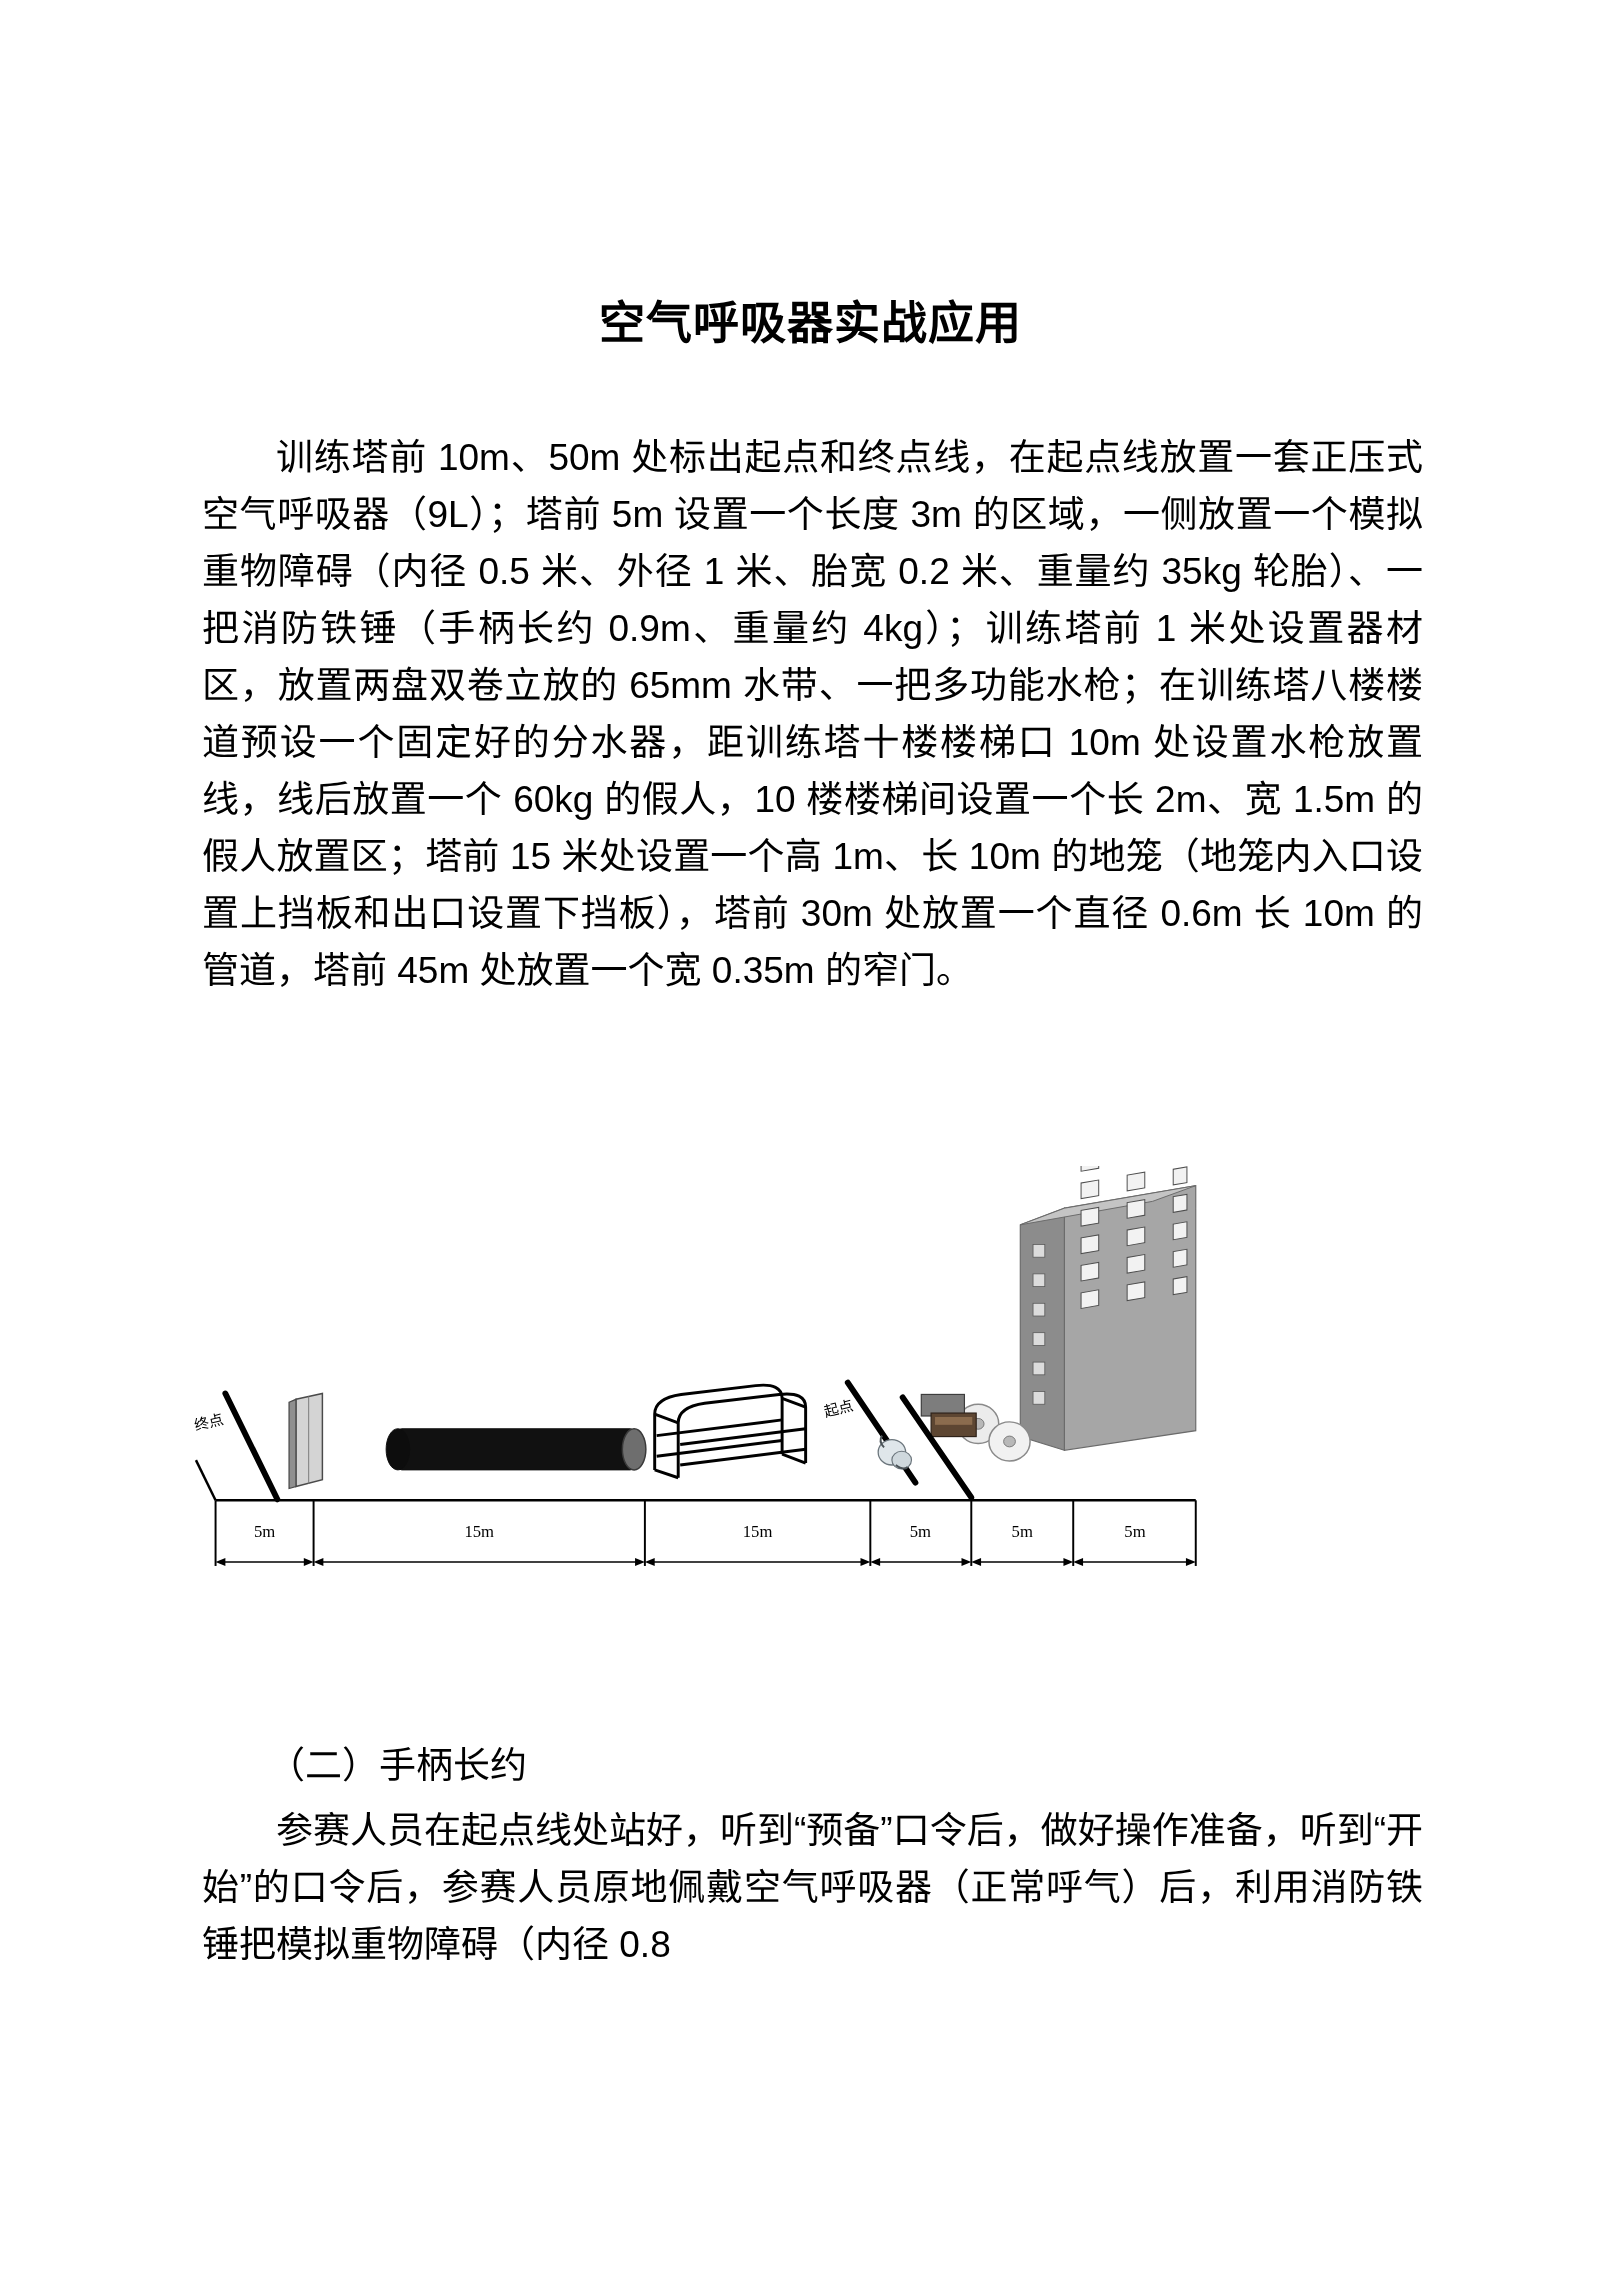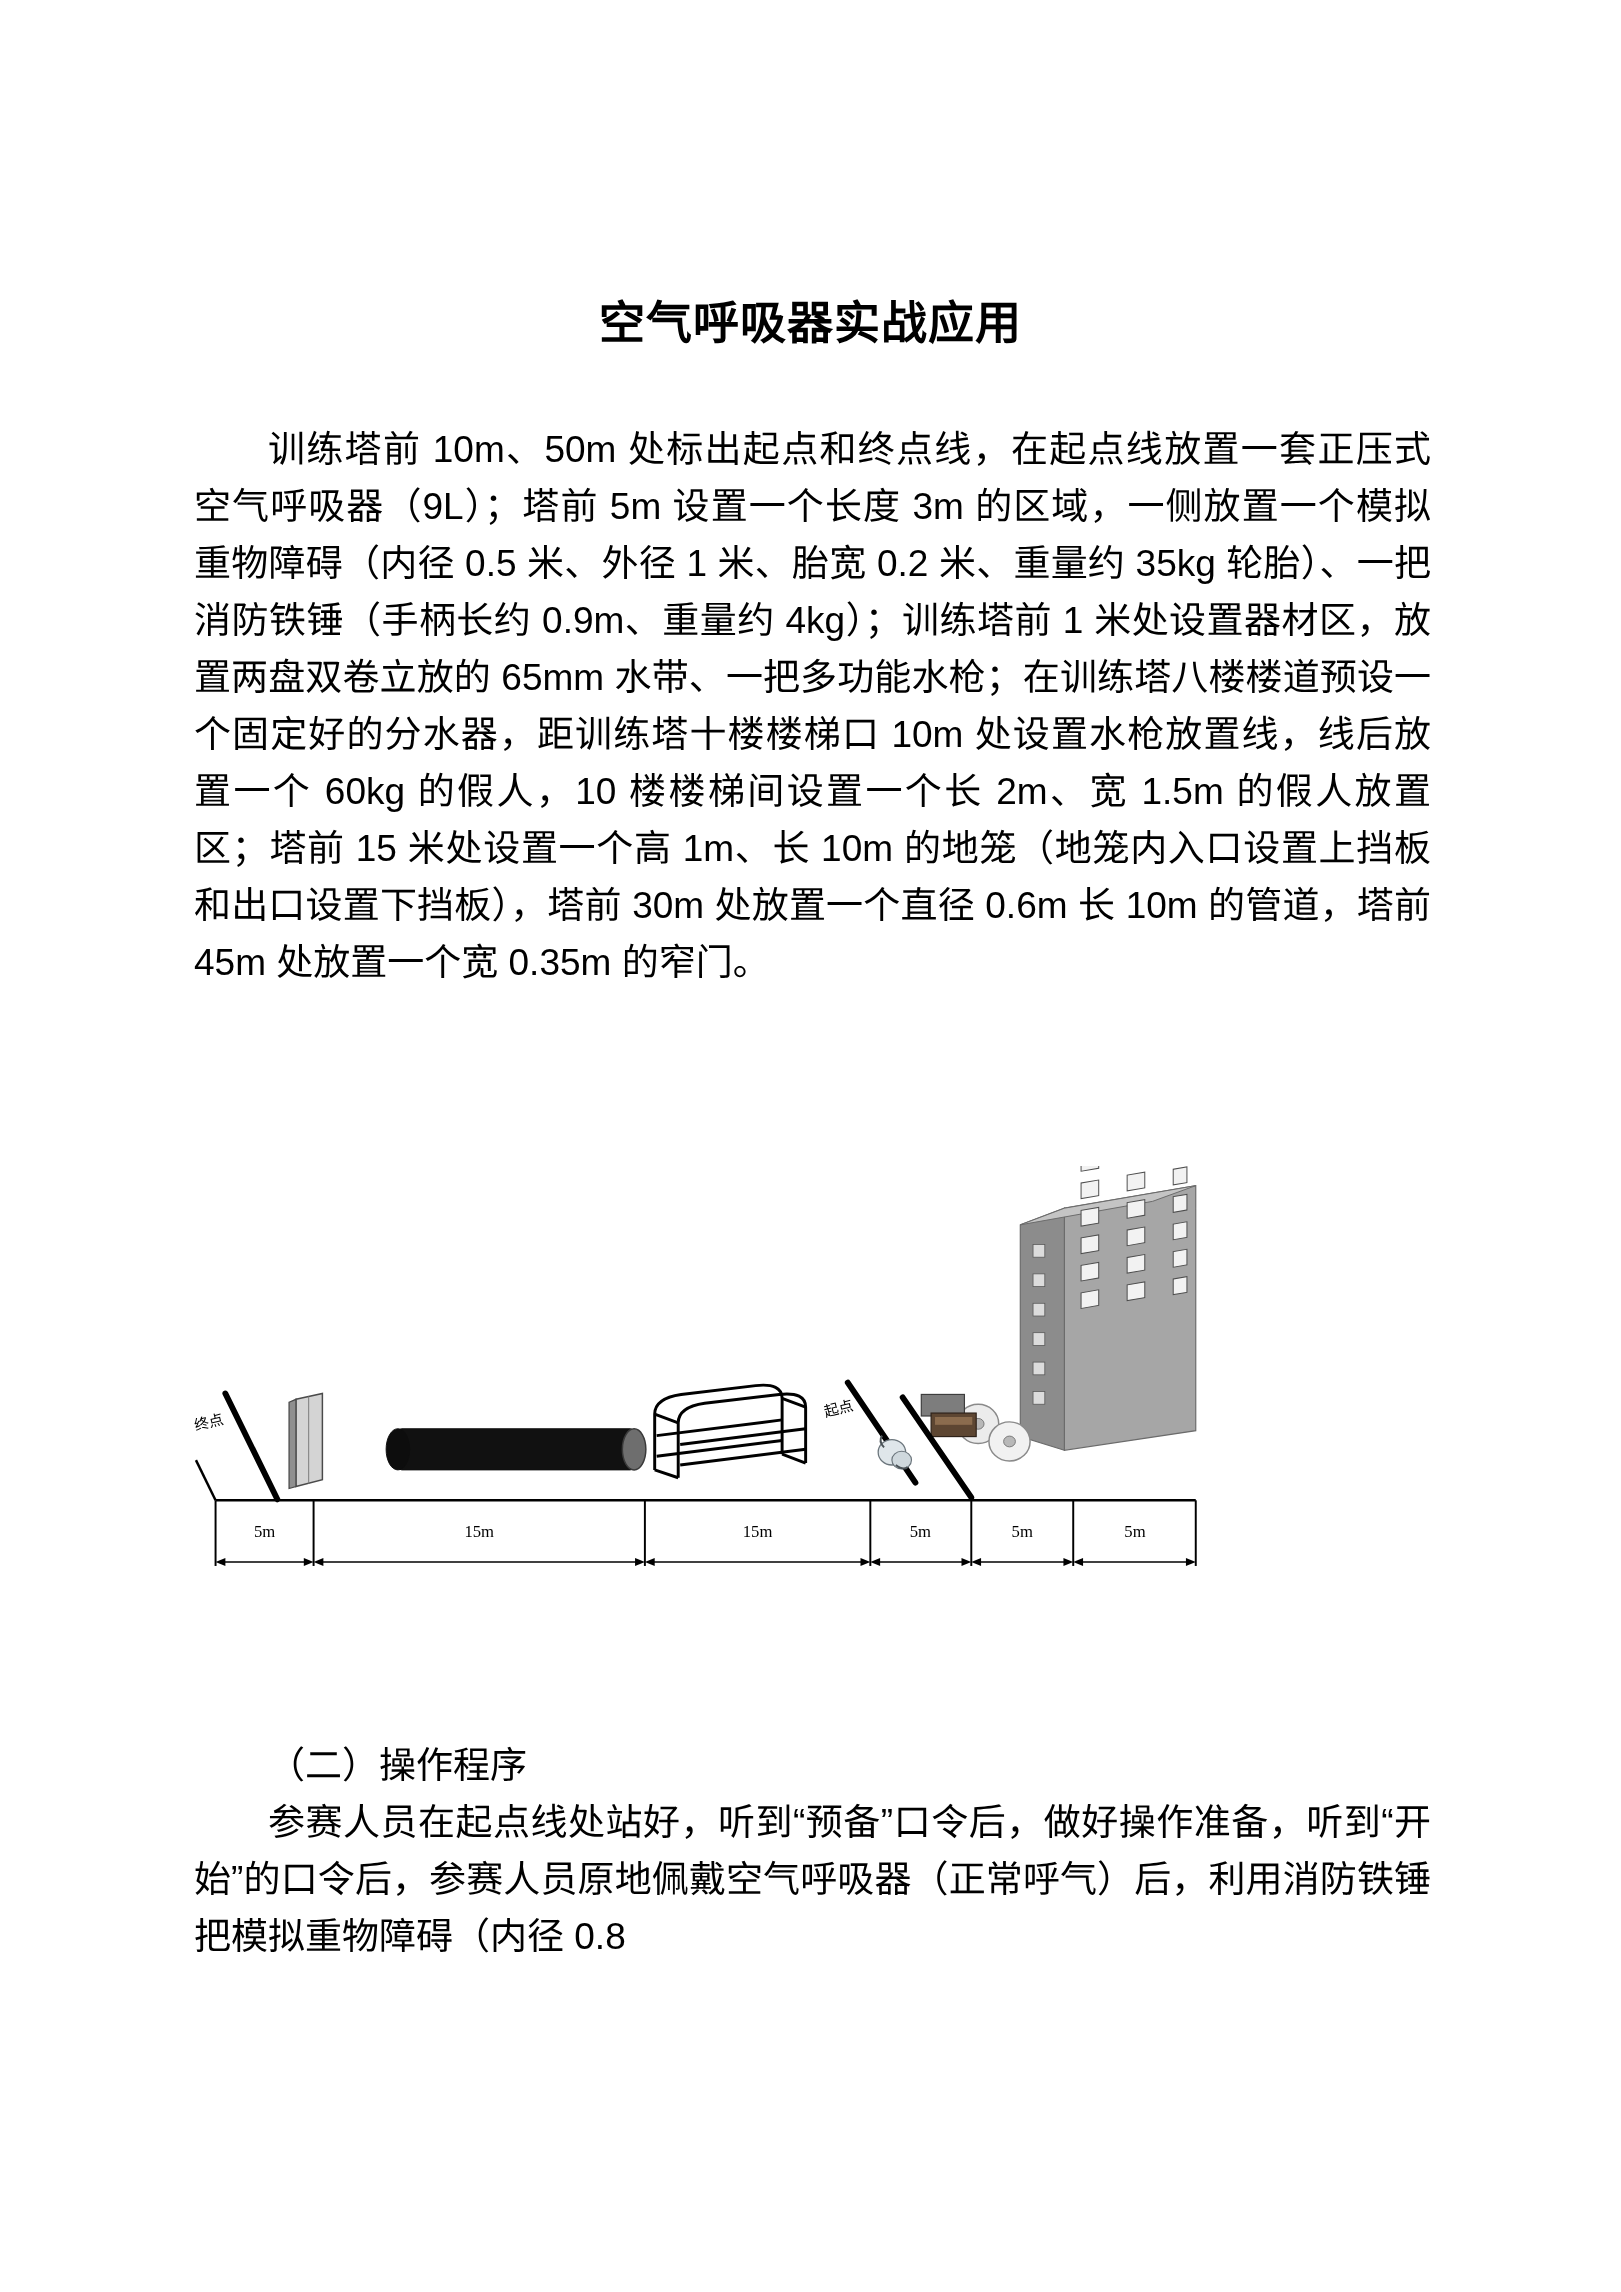--- a/index.html
+++ b/index.html
@@ -51,21 +51,21 @@
 
   .sec-head {
     text-indent: 74px;
     margin: 0 0 0 0;
     font-family: "Liberation Sans", "DejaVu Sans", sans-serif;
     font-size: 37px;
     line-height: 57px;
   }
   .para {
     text-indent: 74px;
-    margin: 0;
+    margin: 8px;
     font-family: "Liberation Sans", "DejaVu Sans", sans-serif;
     font-size: 37px;
     line-height: 57px;
   }
 
   
   .figure {
     position: absolute;
     left: 194px;
     top: 1166px;
@@ -251,18 +251,18 @@
           <polygon points="897,404 907,400 907,408"></polygon>
           <polygon points="1022,404 1012,400 1012,408"></polygon>
         </g>
       </g>
 
       <line x1="22" y1="341" x2="2" y2="300" stroke="#000" stroke-width="2.5"></line>
     </svg>
   </div>
 
   <div class="body-block block-2">
-    <p class="sec-head">（二）操作程序</p>
+    <p class="sec-head">（二）手柄长约</p>
     <p class="para">参赛人员在起点线处站好，听到“预备”口令后，做好操作准备，听到“开始”的口令后，参赛人员原地佩戴空气呼吸器（正常呼气）后，利用消防铁锤把模拟重物障碍（内径 0.8</p>
   </div>
 
 </div>
 
 
 </body></html>

